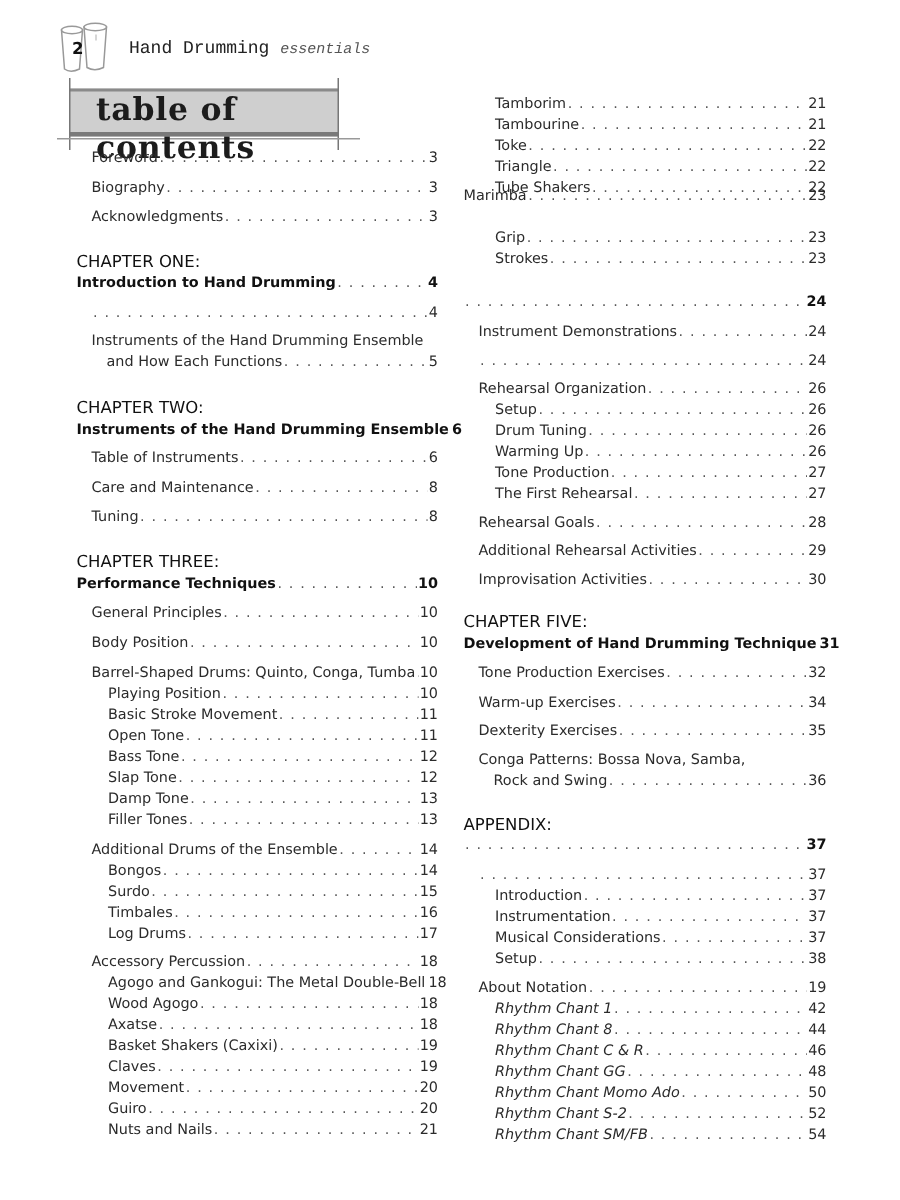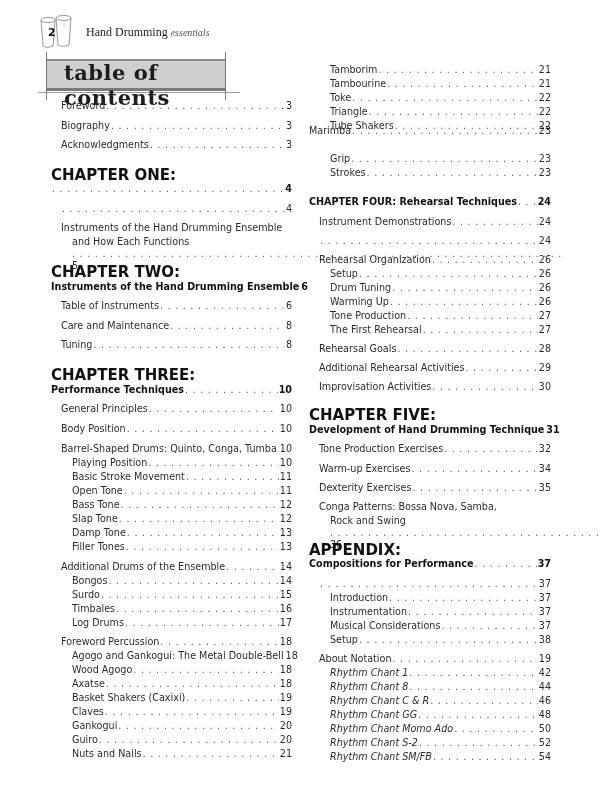--- a/index.html
+++ b/index.html
@@ -2,45 +2,45 @@
 <html><head>
 <meta charset="utf-8">
 <style>
   html, body { margin: 0; padding: 0; background: #ffffff; }
   body { width: 600px; height: 800px; position: relative; overflow: hidden;
          font-family: "DejaVu Sans", sans-serif; color: #2a2a2a; }
   .running-head { position: absolute; left: 38px; top: 14px; height: 36px; display: flex; align-items: center; }
   .drum-logo { position: relative; width: 40px; height: 36px; }
   .drum-logo svg { position: absolute; left: 0; top: 0; }
   .page-num { position: absolute; left: 10px; top: 12px; font: bold 11px "DejaVu Sans", sans-serif; color: #111; }
-  .book-title { margin-left: 8px; font-family: Liberation Serif, serif; font-size: 12px; color: #222; }
+  .book-title { margin-left: 8px; font-family: Liberation Mono, monospace; font-size: 12px; color: #222; }
   .book-title .sub { font-size: 10px; color: #555; font-style: italic; }
   .banner { position: absolute; left: 42px; top: 56px; width: 192px; height: 38px; }
   .banner .band { position: absolute; left: 4px; top: 3px; right: 8px; bottom: 3px;
                   background: #cfcfcf; border-top: 2px solid #8a8a8a; border-bottom: 3px solid #7a7a7a; }
   .banner .vl { position: absolute; top: -4px; bottom: -6px; width: 1px; background: #777; }
   .banner .vl.l { left: 4px; } .banner .vl.r { right: 8px; }
   .banner .hl { position: absolute; left: -4px; right: -6px; height: 1px; background: #999; bottom: 1px; }
   .banner .title { position: absolute; left: 22px; top: 4px; font-family: "DejaVu Serif", serif;
                    font-size: 21px; font-weight: bold; color: #1c1c1c; letter-spacing: 0.5px; }
   .col { position: absolute; top: 0; }
   .col.left { left: 51px; width: 241px; }
   .col.right { left: 309px; width: 242px; }
   .entry { position: absolute; left: 0; right: 0; display: flex; align-items: baseline;
            font-size: 9.6px; line-height: 12px; color: #2b2b2b; white-space: nowrap; }
   .entry .t { flex: 0 0 auto; }
   .entry .dots { flex: 1 1 auto; overflow: hidden; margin: 0 1px; color: #555; letter-spacing: 2.6px; }
   .entry .dots::before { content: ". . . . . . . . . . . . . . . . . . . . . . . . . . . . . . . . . . . . . . . . . . . . . . . . . . . . . . . . . . . . . . . . ."; letter-spacing: 0; word-spacing: 1.5px; }
   .entry .p { flex: 0 0 auto; text-align: right; }
   .entry.l1 { padding-left: 10px; }
   .entry.l2 { padding-left: 21px; }
-  .entry.cont { padding-left: 20px; flex-direction: column; }
+  .entry.cont { padding-left: 20px; }
   .entry.chap .t, .entry.chap .p { font-weight: bold; color: #111; }
   .entry.it .t { font-style: italic; }
-  .chap-label { position: absolute; left: 0; font-size: 15px; font-weight: bold; color: #111; line-height: 12px; white-space: nowrap; }
+  .chap-label { position: absolute; left: 0; font-size: 11px; font-weight: normal; color: #111; line-height: 12px; white-space: nowrap; }
   .plain { position: absolute; font-size: 9.6px; line-height: 12px; color: #2b2b2b; white-space: nowrap; }
 </style>
 </head>
 <body>
 
 <div class="running-head">
   <div class="drum-logo">
     <svg width="40" height="36" viewBox="0 0 40 36">
       <path d="M3 6 Q10 2 17 6 L15 32 Q9 35 5 32 Z" fill="#fff" stroke="#999" stroke-width="1"></path>
       <ellipse cx="10" cy="6" rx="7" ry="2.5" fill="#fff" stroke="#999" stroke-width="1"></ellipse>
@@ -77,20 +77,21 @@
       <span class="p">3</span>
     </div>
   <div class="entry l1" style="top:139px">
       <span class="t">Acknowledgments</span>
       <span class="dots"></span>
       <span class="p">3</span>
     </div>
 
   <div class="chap-label" style="top:169px">CHAPTER ONE:</div>
   <div class="entry chap" style="top:183px">
+      <span class="t">Introduction to Hand Drumming</span>
       <span class="dots"></span>
       <span class="p">4</span>
     </div>
   <div class="entry l1" style="top:203px">
       <span class="dots"></span>
       <span class="p">4</span>
     </div>
   <div class="plain" style="top:222px; left:10px">Instruments of the Hand Drumming Ensemble</div>
   <div class="entry cont" style="top:236px">
       <span class="t">and How Each Functions</span>
@@ -195,21 +196,21 @@
       <span class="t">Timbales</span>
       <span class="dots"></span>
       <span class="p">16</span>
     </div>
   <div class="entry l2" style="top:617px">
       <span class="t">Log Drums</span>
       <span class="dots"></span>
       <span class="p">17</span>
     </div>
   <div class="entry l1" style="top:636px">
-      <span class="t">Foreword Percussion</span>
+      <span class="t">Accessory Percussion</span>
       <span class="dots"></span>
       <span class="p">18</span>
     </div>
   <div class="entry l2" style="top:650px">
       <span class="t">Agogo and Gankogui: The Metal Double-Bell</span>
       <span class="dots"></span>
       <span class="p">18</span>
     </div>
   <div class="entry l2" style="top:664px">
       <span class="t">Wood Agogo</span>
@@ -225,21 +226,21 @@
       <span class="t">Basket Shakers (Caxixi)</span>
       <span class="dots"></span>
       <span class="p">19</span>
     </div>
   <div class="entry l2" style="top:706px">
       <span class="t">Claves</span>
       <span class="dots"></span>
       <span class="p">19</span>
     </div>
   <div class="entry l2" style="top:720px">
-      <span class="t">Gankogui</span>
+      <span class="t">Movement</span>
       <span class="dots"></span>
       <span class="p">20</span>
     </div>
   <div class="entry l2" style="top:734px">
       <span class="t">Guiro</span>
       <span class="dots"></span>
       <span class="p">20</span>
     </div>
   <div class="entry l2" style="top:748px">
       <span class="t">Nuts and Nails</span>
@@ -284,21 +285,20 @@
       <span class="dots"></span>
       <span class="p">23</span>
     </div>
   <div class="entry l2" style="top:167px">
       <span class="t">Strokes</span>
       <span class="dots"></span>
       <span class="p">23</span>
     </div>
 
   <div class="entry chap" style="top:196px">
-      <span class="t">CHAPTER FOUR:  Rehearsal Techniques</span>
       <span class="dots"></span>
       <span class="p">24</span>
     </div>
   <div class="entry l1" style="top:216px">
       <span class="t">Instrument Demonstrations</span>
       <span class="dots"></span>
       <span class="p">24</span>
     </div>
   <div class="entry l1" style="top:235px">
       <span class="dots"></span>
@@ -373,21 +373,20 @@
     </div>
   <div class="plain" style="top:501px; left:10px">Conga Patterns: Bossa Nova, Samba,</div>
   <div class="entry cont" style="top:515px">
       <span class="t">Rock and Swing</span>
       <span class="dots"></span>
       <span class="p">36</span>
     </div>
 
   <div class="chap-label" style="top:544px">APPENDIX:</div>
   <div class="entry chap" style="top:558px">
-      <span class="t">Compositions for Performance</span>
       <span class="dots"></span>
       <span class="p">37</span>
     </div>
   <div class="entry l1" style="top:578px">
       <span class="dots"></span>
       <span class="p">37</span>
     </div>
   <div class="entry l2" style="top:592px">
       <span class="t">Introduction</span>
       <span class="dots"></span>

